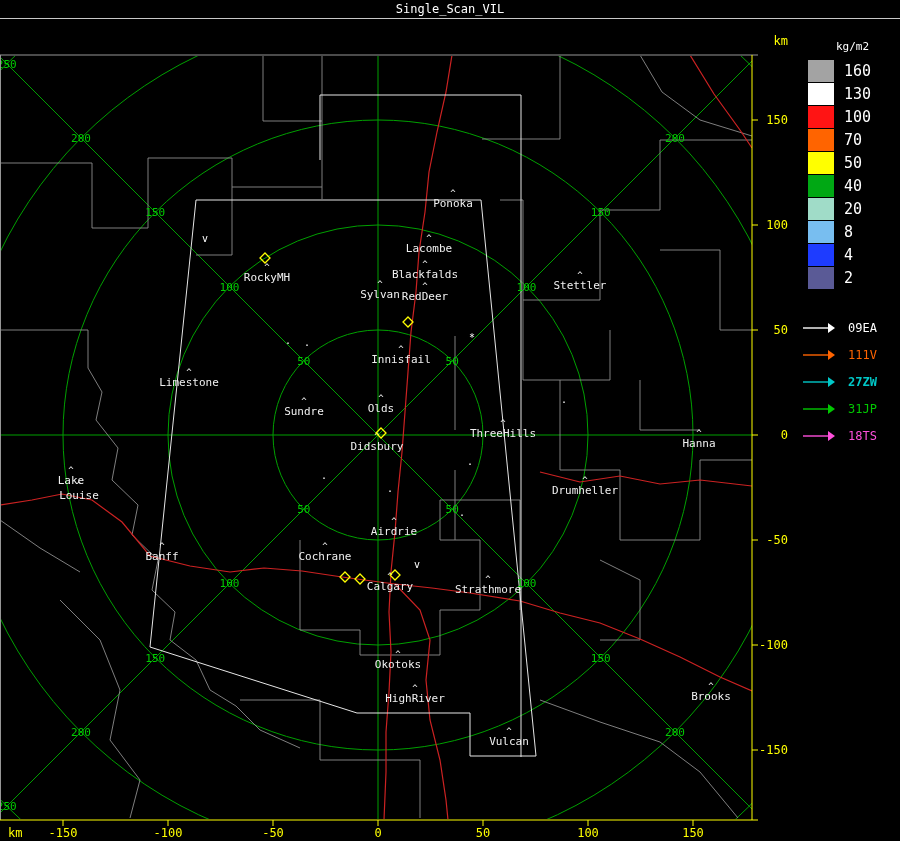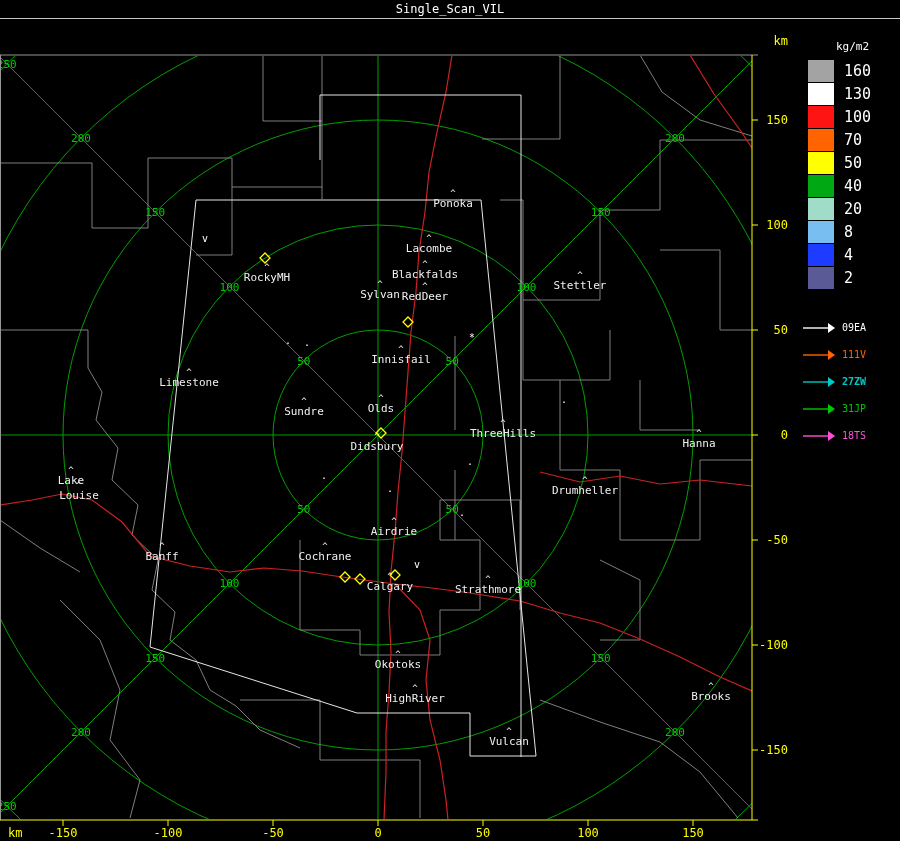--- a/index.html
+++ b/index.html
@@ -11,21 +11,21 @@
   #km-top-right{position:absolute;top:34px;left:704px;width:84px;text-align:right;color:#ffff00;font-size:12px;}
   #km-bottom-left{position:absolute;top:826px;left:8px;color:#ffff00;font-size:12px;}
   #map-svg{position:absolute;top:0;left:0;}
   #legend-panel{position:absolute;left:802px;top:40px;width:96px;color:#fff;}
   #legend-title{font-size:11px;color:#ffffff;margin:0 0 6px 34px;}
   .cs-row{display:flex;align-items:center;height:23px;}
   .cs-swatch{width:26px;height:22px;margin-left:6px;flex:none;}
   .cs-label{font-size:15px;color:#ffffff;margin-left:10px;}
   #tracks-panel{position:absolute;left:802px;top:314px;width:96px;}
   .track-row{display:flex;align-items:center;height:27px;}
-  .track-label{font-size:10px;margin-left:6px;}
+  .track-label{font-size:12px;margin-left:12px;}
   svg text{font-family:"DejaVu Sans Mono", monospace;}
 </style>
 </head>
 <body>
 
 <div id="stage">
   <div id="titlebar">Single_Scan_VIL</div>
   <div id="km-top-right">km</div>
   <div id="km-bottom-left">km</div>
 

